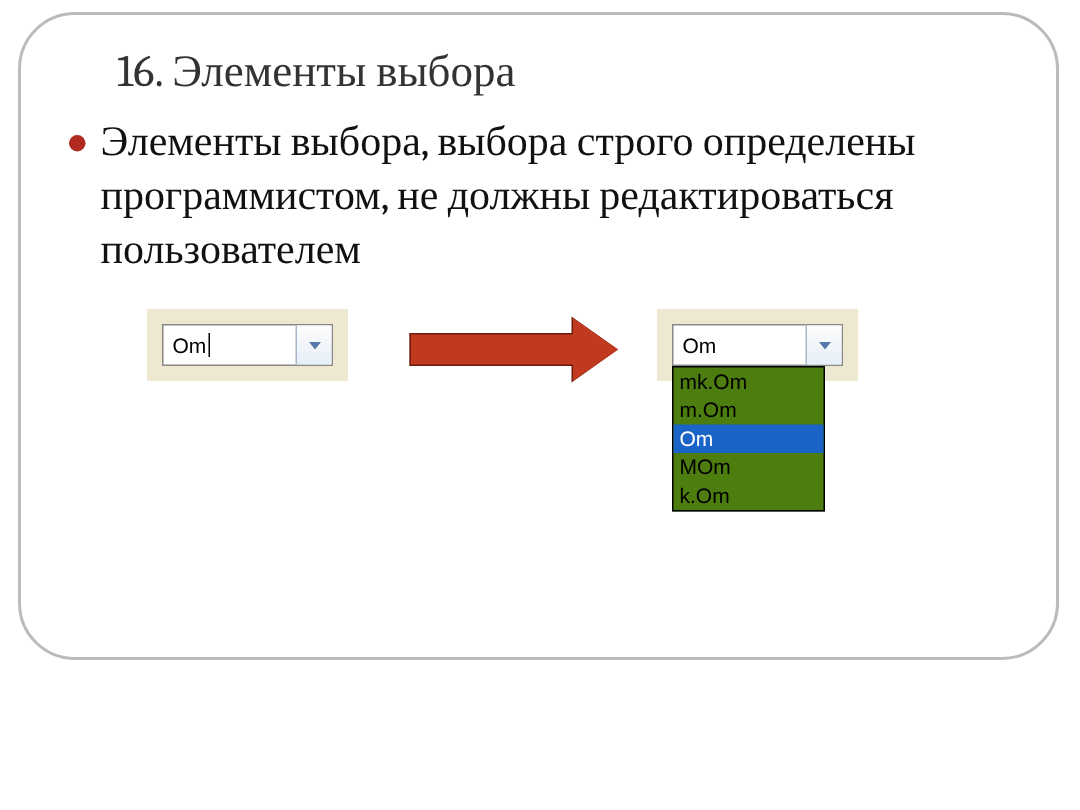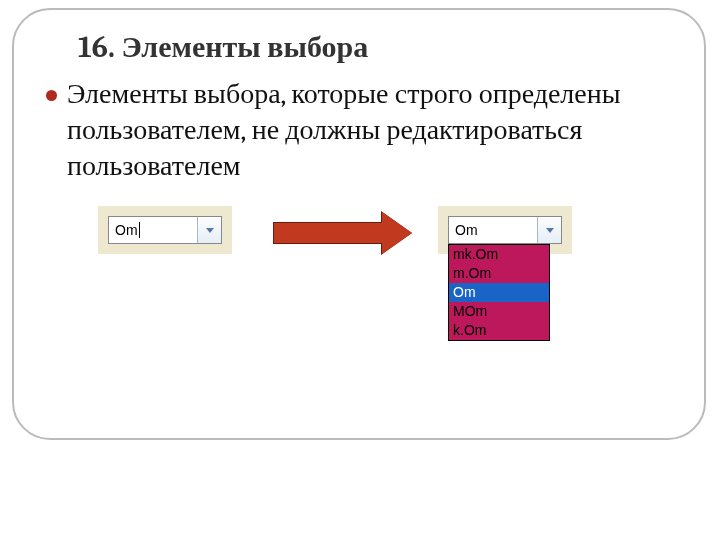--- a/index.html
+++ b/index.html
@@ -15,21 +15,21 @@
     left: 12px;
     top: 8px;
     width: 694px;
     height: 432px;
     border: 2px solid #bbb;
     border-radius: 38px;
     padding: 20px 28px 12px 28px;
   }
   .title {
     font-size: 30px;
-    font-weight: bold;
+    font-weight: normal;
     color: #333;
     margin: 0 0 12px 36px;
   }
   .bullet-row {
     display: flex;
     align-items: flex-start;
     gap: 10px;
     margin-left: 4px;
     margin-right: 10px;
   }
@@ -98,21 +98,21 @@
     border-left: 4px solid transparent;
     border-right: 4px solid transparent;
     border-top: 5px solid #5577aa;
   }
   .dropdown {
     position: absolute;
     left: 350px;
     top: 38px;
     width: 102px;
     border: 1px solid #000;
-    background: #be185d;
+    background: #4d7c0f;
     font-family: Verdana, Geneva, sans-serif;
     font-size: 14px;
     line-height: 1.35;
   }
   .dropdown .opt {
     padding: 0 4px;
   }
   .dropdown .opt.selected {
     background: #1a64c8;
     color: #fff;
@@ -154,21 +154,21 @@
   }
 </style>
 </head>
 <body>
 
 <div class="frame">
   <h1 class="title">16. Элементы выбора</h1>
 
   <div class="bullet-row">
     <span class="bullet"></span>
-    <p class="body-text">Элементы выбора, которые строго определены пользователем, не должны редактироваться пользователем</p>
+    <p class="body-text">Элементы выбора, выбора строго определены программистом, не должны редактироваться пользователем</p>
   </div>
 
   <div class="diagram">
 
     <div class="combo-box combo-left">
       <div class="combo-inner">
         <div class="combo-input">
           <span>Om</span>
             <span class="caret-bar"></span>
         </div>

